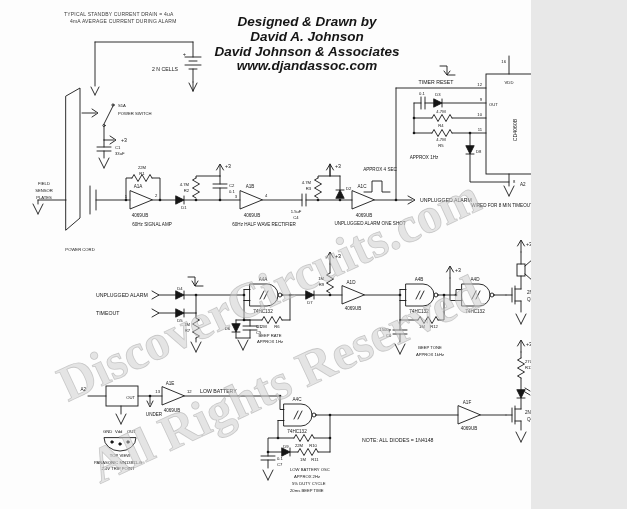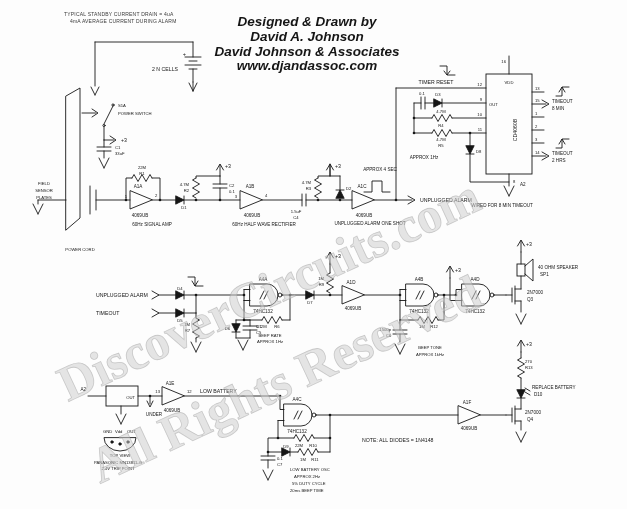--- a/index.html
+++ b/index.html
@@ -1,16 +1,16 @@
 <!DOCTYPE html>
 <html><head>
 <meta charset="utf-8">
 <style>
   html,body{margin:0;padding:0;background:#e8e8e8;}
-  #stage{position:relative;width:627px;height:509px;background:#fdfdfd;overflow:hidden;
+  #stage{position:relative;width:531px;height:509px;background:#fdfdfd;overflow:hidden;
          font-family:"Liberation Sans",sans-serif;}
   svg{position:absolute;left:0;top:0;}
   svg text{fill:#161616;stroke:none;font-family:"Liberation Sans",sans-serif;}
   .t4{font-size:4.2px;}
   .t45{font-size:4.6px;}
   .t5{font-size:5.2px;}
   .t55{font-size:5.6px;}
   .note{font-size:5.0px;letter-spacing:.2px;fill:#3a3a3a;}
   .title{font:italic 700 13.5px "Liberation Sans",sans-serif;}
   .vert{font-size:5.2px;}

